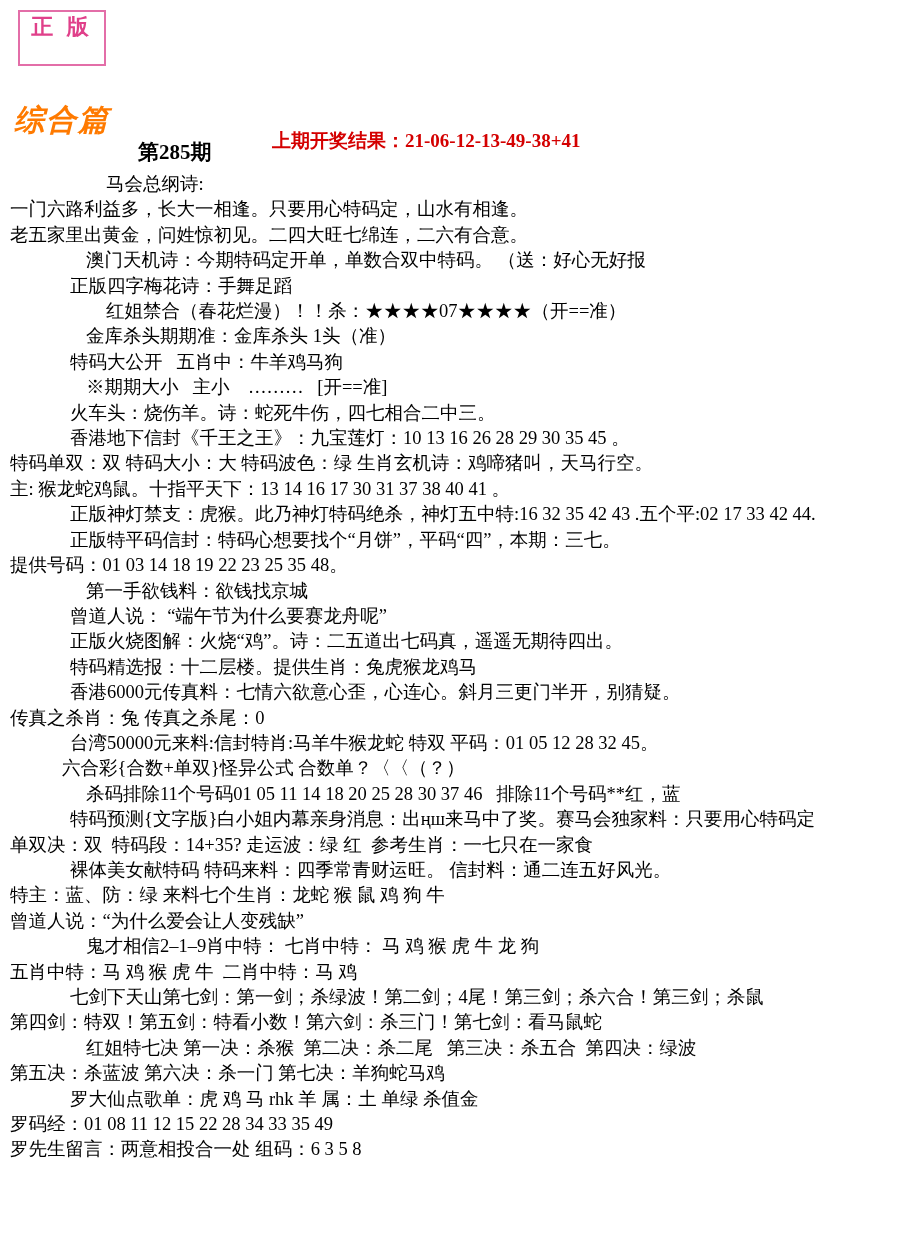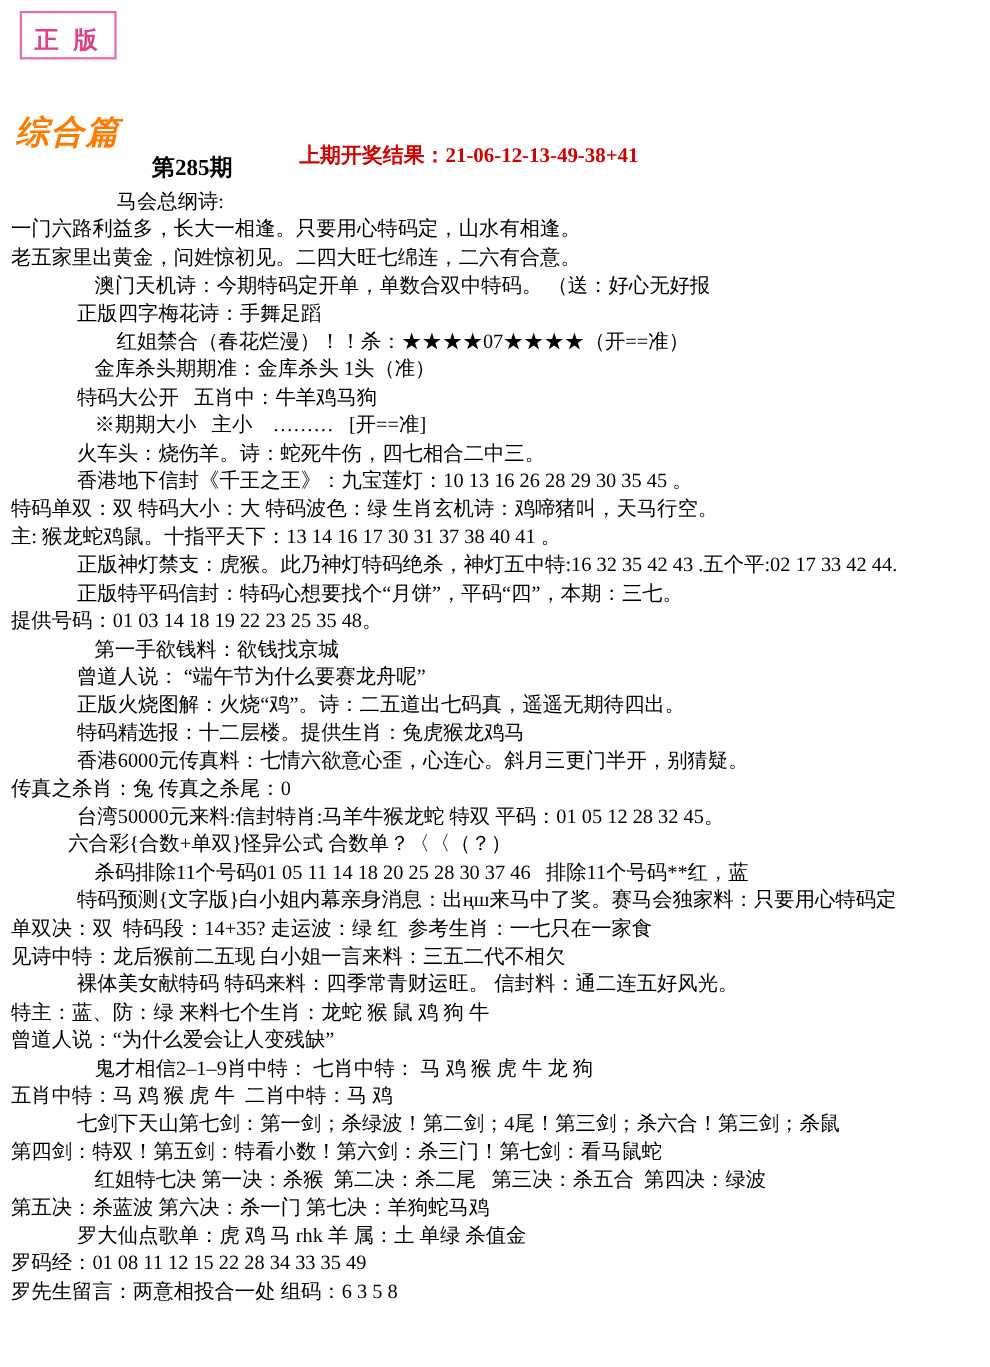--- a/index.html
+++ b/index.html
@@ -20,25 +20,25 @@
     width: 900px;
     height: 1243px;
     box-sizing: border-box;
   }
   
   .badge {
     position: absolute;
     left: 18px;
     top: 10px;
     width: 88px;
-    height: 44px;
+    height: 56px;
     border: 2px solid #e36ea8;
     box-sizing: border-box;
     display: flex;
-    align-items: flex-end;
+    align-items: flex-start;
     justify-content: center;
     color: #e0408a;
     font-size: 22px;
     letter-spacing: 4px;
     font-family: "Liberation Serif", serif;
     font-weight: bold;
   }
   
   .main-title {
     position: absolute;
@@ -143,21 +143,20 @@
       <div class="line ind3">曾道人说： “端午节为什么要赛龙舟呢”</div>
       <div class="line ind3">正版火烧图解：火烧“鸡”。诗：二五道出七码真，遥遥无期待四出。</div>
       <div class="line ind3">特码精选报：十二层楼。提供生肖：兔虎猴龙鸡马</div>
       <div class="line ind3">香港6000元传真料：七情六欲意心歪，心连心。斜月三更门半开，别猜疑。</div>
       <div class="line ind1">传真之杀肖：兔 传真之杀尾：0</div>
       <div class="line ind3">台湾50000元来料:信封特肖:马羊牛猴龙蛇 特双 平码：01 05 12 28 32 45。</div>
       <div class="line ind2">六合彩{合数+单双}怪异公式 合数单？〈〈（？）</div>
       <div class="line ind4">杀码排除11个号码01 05 11 14 18 20 25 28 30 37 46   排除11个号码**红，蓝</div>
       <div class="line ind3">特码预测{文字版}白小姐内幕亲身消息：出ңш来马中了奖。赛马会独家料：只要用心特码定</div>
       <div class="line ind1">单双决：双  特码段：14+35? 走运波：绿 红  参考生肖：一七只在一家食</div>
-      <div class="line ind1">见诗中特：龙后猴前二五现 白小姐一言来料：三五二代不相欠</div>
       <div class="line ind3">裸体美女献特码 特码来料：四季常青财运旺。 信封料：通二连五好风光。</div>
       <div class="line ind1">特主：蓝、防：绿 来料七个生肖：龙蛇 猴 鼠 鸡 狗 牛</div>
       <div class="line ind1">曾道人说：“为什么爱会让人变残缺”</div>
       <div class="line ind4">鬼才相信2–1–9肖中特： 七肖中特： 马 鸡 猴 虎 牛 龙 狗</div>
       <div class="line ind1">五肖中特：马 鸡 猴 虎 牛  二肖中特：马 鸡</div>
       <div class="line ind3">七剑下天山第七剑：第一剑；杀绿波！第二剑；4尾！第三剑；杀六合！第三剑；杀鼠</div>
       <div class="line ind1">第四剑：特双！第五剑：特看小数！第六剑：杀三门！第七剑：看马鼠蛇</div>
       <div class="line ind4">红姐特七决 第一决：杀猴  第二决：杀二尾   第三决：杀五合  第四决：绿波</div>
       <div class="line ind1">第五决：杀蓝波 第六决：杀一门 第七决：羊狗蛇马鸡</div>
       <div class="line ind3">罗大仙点歌单：虎 鸡 马 rhk 羊 属：土 单绿 杀值金</div>

